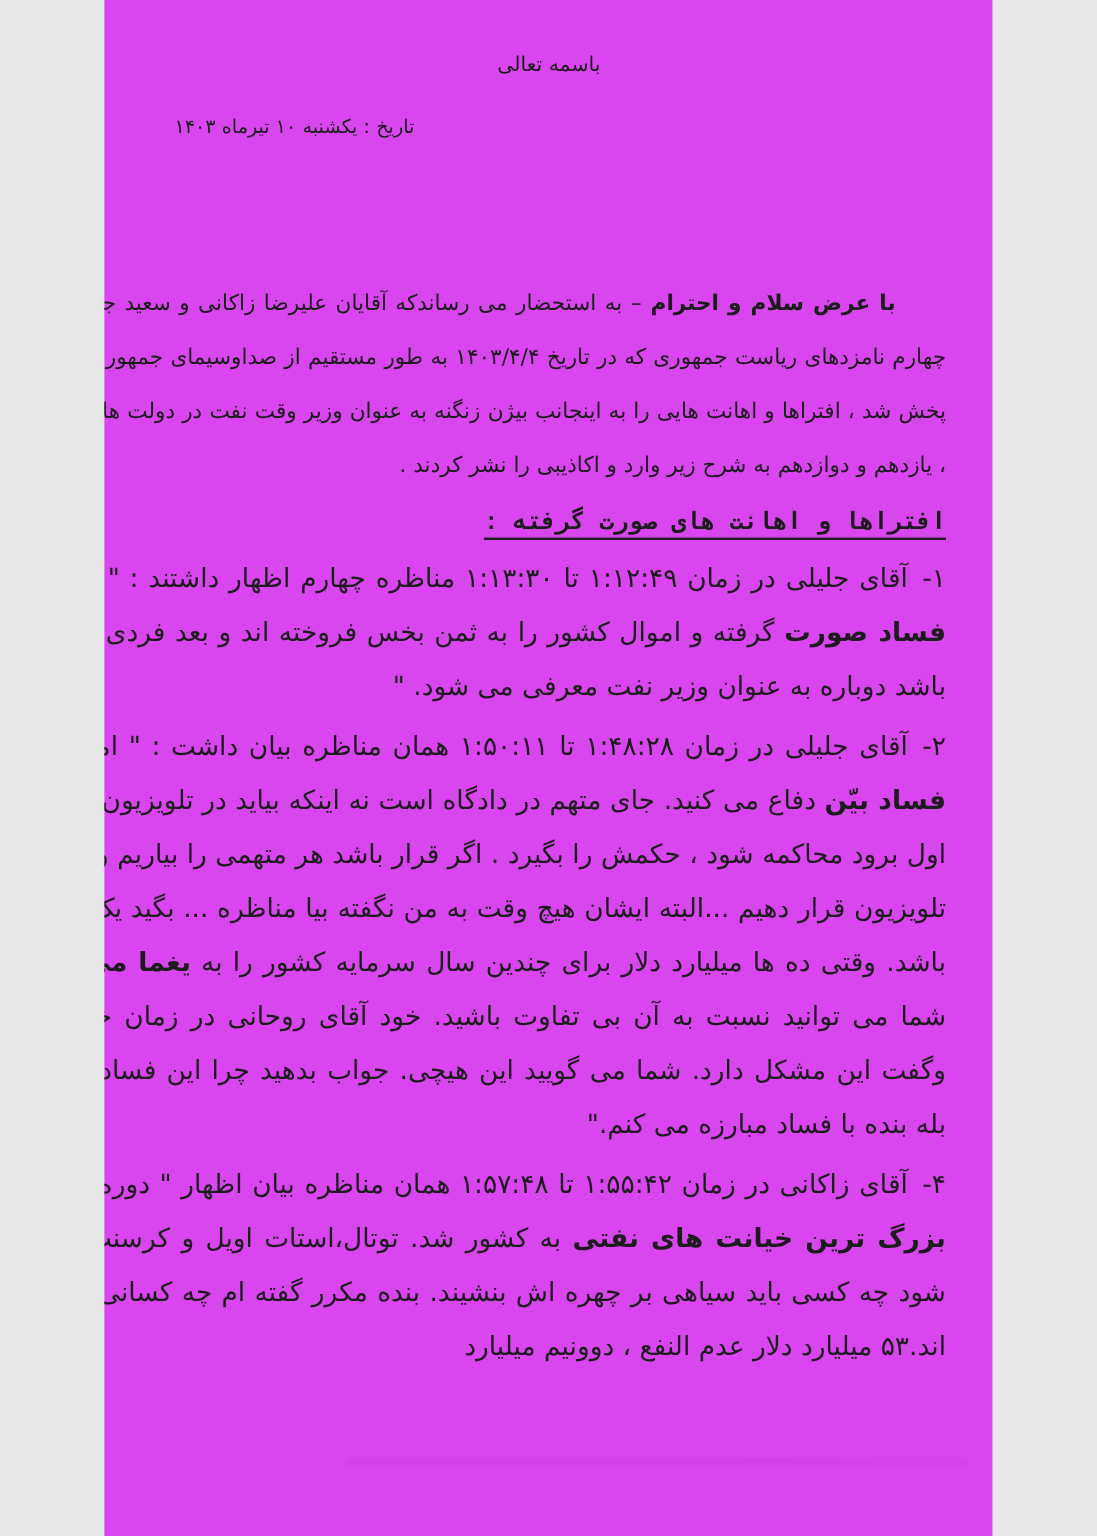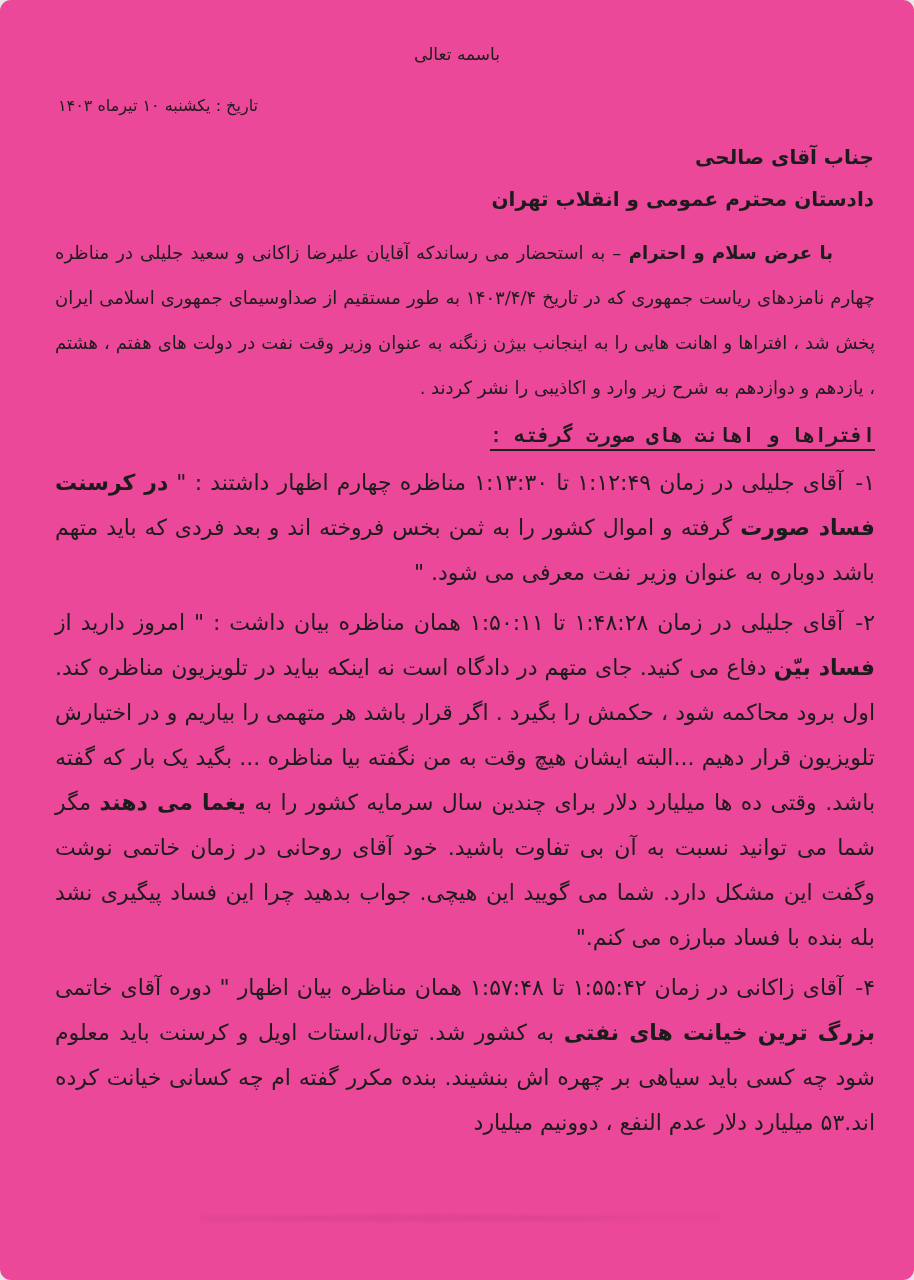--- a/index.html
+++ b/index.html
@@ -2,29 +2,28 @@
 <html lang="fa" dir="rtl"><head>
 <meta charset="utf-8">
 <style>
   html, body {
     margin: 0;
     padding: 0;
     background: #e8e8e8;
   }
   .page {
     position: relative;
-    width: 914px;
+    width: 740px;
     height: 1280px;
     margin: 0 auto;
-    background: #ec4899;
+    background: #d946ef;
     direction: rtl;
     font-family: "DejaVu Sans", sans-serif;
     color: #1c1c1c;
     overflow: hidden;
-    border-radius: 11px;
   }
   .bismillah {
     position: absolute;
     top: 44px;
     left: 0;
     right: 0;
     text-align: center;
     font-size: 17px;
   }
   .date-line {
@@ -95,24 +94,20 @@
 </style>
 </head>
 <body>
 
 <div class="page">
 
   <div class="bismillah">باسمه تعالی</div>
 
   <div class="date-line">تاریخ : یکشنبه ۱۰ تیرماه ۱۴۰۳</div>
 
-  <div class="recipient">
-    <div>جناب آقای صالحی</div>
-    <div>دادستان محترم عمومی و انقلاب تهران</div>
-  </div>
 
   <div class="content">
 
     <p class="intro"><span class="b">با عرض سلام و احترام </span><span>– به استحضار می رساندکه آقایان علیرضا زاکانی و سعید جلیلی در مناظره چهارم نامزدهای ریاست جمهوری که در تاریخ ۱۴۰۳/۴/۴ به طور مستقیم از صداوسیمای جمهوری اسلامی ایران پخش شد ، افتراها و اهانت هایی را به اینجانب بیژن زنگنه به عنوان وزیر وقت نفت در دولت های هفتم ، هشتم ، یازدهم و دوازدهم به شرح زیر وارد و اکاذیبی را نشر کردند .</span></p>
 
     <div class="section-heading"><span>افتراها و اهانت های صورت گرفته :</span></div>
 
     <div class="complaint-list">
         <div class="item"><span class="marker">۱-</span><span>آقای جلیلی در زمان ۱:۱۲:۴۹ تا ۱:۱۳:۳۰ مناظره چهارم اظهار داشتند : " </span><span class="b">در کرسنت فساد صورت</span><span> گرفته و اموال کشور را به ثمن بخس فروخته اند و بعد فردی که باید متهم باشد دوباره به عنوان وزیر نفت معرفی می شود. "</span></div>
         <div class="item"><span class="marker">۲-</span><span>آقای جلیلی در زمان ۱:۴۸:۲۸ تا ۱:۵۰:۱۱ همان مناظره بیان داشت : " امروز دارید از </span><span class="b">فساد بیّن</span><span> دفاع می کنید. جای متهم در دادگاه است نه اینکه بیاید در تلویزیون مناظره کند. اول برود محاکمه شود ، حکمش را بگیرد . اگر قرار باشد هر متهمی را بیاریم و در اختیارش تلویزیون قرار دهیم ...البته ایشان هیچ وقت به من نگفته بیا مناظره ... بگید یک بار که گفته باشد. وقتی ده ها میلیارد دلار برای چندین سال سرمایه کشور را به </span><span class="b">یغما می دهند</span><span> مگر شما می توانید نسبت به آن بی تفاوت باشید. خود آقای روحانی در زمان خاتمی نوشت وگفت این مشکل دارد. شما می گویید این هیچی. جواب بدهید چرا این فساد پیگیری نشد بله بنده با فساد مبارزه می کنم."</span></div>

